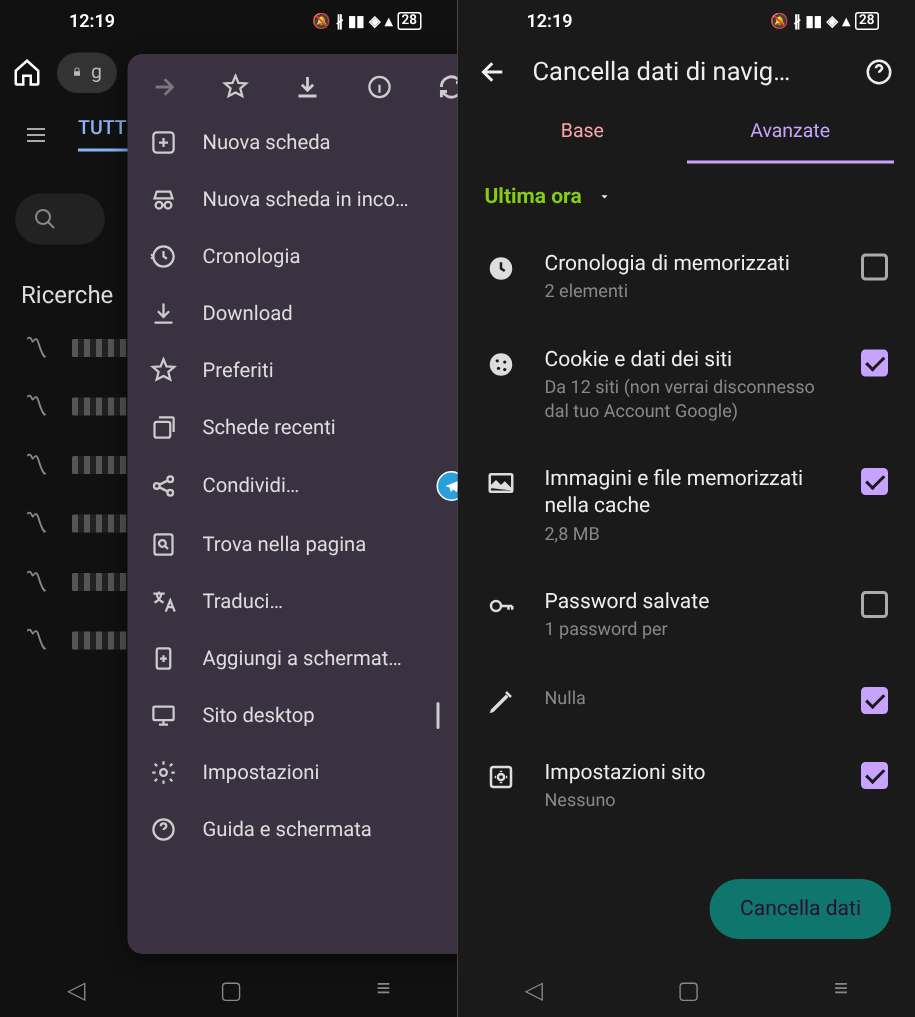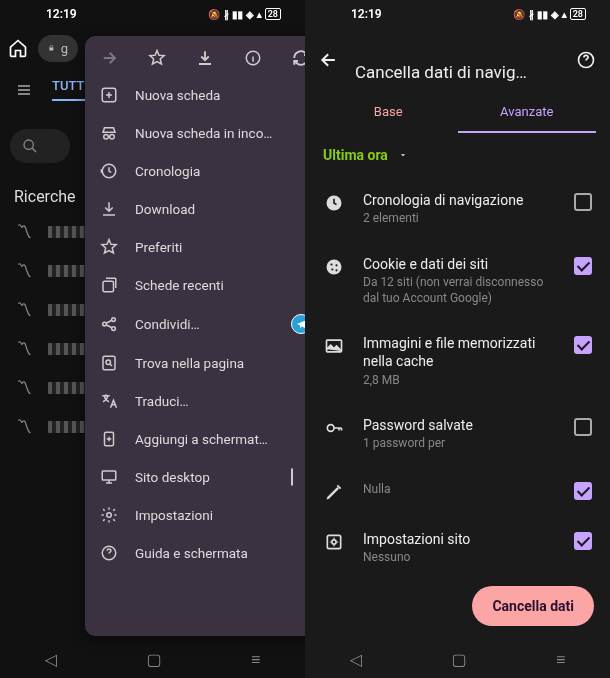--- a/index.html
+++ b/index.html
@@ -35,35 +35,35 @@
   .menu-item .label { flex: 1; white-space: nowrap; overflow: hidden; text-overflow: ellipsis; }
   .menu-item .trail { width: 20px; }
   .telegram-badge { width: 20px; height: 20px; border-radius: 50%; background: #29a0da; display: flex; align-items: center; justify-content: center; border: 1.5px solid #fff; }
   .chk { width: 16px; height: 16px; border: 1.5px solid #ccc; border-radius: 2px; }
 
   
   .navbar { position: absolute; bottom: 0; left: 0; right: 0; height: 38px; display: flex; align-items: center; justify-content: space-around; color: #888; z-index: 30; }
 
   
   .header-r { display: flex; align-items: center; padding: 10px 14px; gap: 16px; color: #eee; }
-  .header-title { font-size: 17px; flex: 1; white-space: nowrap; overflow: hidden; text-overflow: ellipsis; margin-top: 24px; }
+  .header-title { font-size: 17px; flex: 1; white-space: nowrap; overflow: hidden; text-overflow: ellipsis; }
   .tabs-r { display: flex; padding: 0 14px; gap: 0; }
   .tab-r { flex: 1; text-align: center; font-size: 13px; padding: 12px 0; color: #fca5a5; }
   .tab-r.active { color: #c8a2ff; border-bottom: 2px solid #c8a2ff; }
   .time-row { display: flex; align-items: center; justify-content: space-between; padding: 14px 18px; color: #ccc; font-size: 14px; }
   .time-row .drop { display: flex; align-items: center; gap: 10px; color: #84cc16; font-weight: bold; }
   .clr-item { display: flex; align-items: flex-start; gap: 18px; padding: 14px 18px; color: #eee; }
   .clr-item .ico { width: 22px; display: flex; justify-content: center; color: #ddd; margin-top: 2px; }
   .clr-item .txt { flex: 1; }
   .clr-item .title { font-size: 14px; line-height: 1.3; }
   .clr-item .sub { font-size: 12px; color: #888; margin-top: 2px; line-height: 1.3; }
   .cbox { width: 18px; height: 18px; border-radius: 3px; border: 2px solid #aaa; margin-top: 2px; flex-shrink: 0; }
   .cbox.checked { background: #c8a2ff; border-color: #c8a2ff; position: relative; }
   .cbox.checked::after { content: ""; position: absolute; left: 4px; top: 0px; width: 5px; height: 10px; border: solid #1a1a1a; border-width: 0 2.5px 2.5px 0; transform: rotate(45deg); }
-  .fab { position: absolute; right: 16px; bottom: 52px; background: #fca5a5; color: #2a1033; padding: 12px 20px; border-radius: 24px; font-size: 14px; font-weight: 700; z-index: 25; }
+  .fab { position: absolute; right: 16px; bottom: 52px; background: #0f766e; color: #2a1033; padding: 12px 20px; border-radius: 24px; font-size: 14px; font-weight: 400; z-index: 25; }
 
   svg { display: block; }
 </style>
 </head>
 <body>
 
 <div class="phone phone-left">
   <div class="statusbar">
     <span>12:19</span>
     <div class="status-icons">
@@ -355,21 +355,21 @@
 
   <div id="clear-items">
       <div class="clr-item">
         <span class="ico">
           <svg width="20" height="20" viewBox="0 0 24 24" fill="#ddd">
             <circle cx="12" cy="12" r="9"></circle>
             <path d="M12 7v5l3 2" stroke="#1a1a1a" stroke-width="2" fill="none"></path>
           </svg>
         </span>
         <div class="txt">
-          <div class="title">Cronologia di navigazione</div>
+          <div class="title">Cronologia di memorizzati</div>
           <div class="sub">2 elementi</div>
         </div>
         <span class="cbox"></span>
       </div>
       <div class="clr-item">
         <span class="ico">
           <svg width="20" height="20" viewBox="0 0 24 24" fill="#ddd">
             <circle cx="12" cy="12" r="9"></circle>
             <circle cx="9" cy="9" r="1.3" fill="#1a1a1a"></circle>
             <circle cx="15" cy="10" r="1.3" fill="#1a1a1a"></circle>

